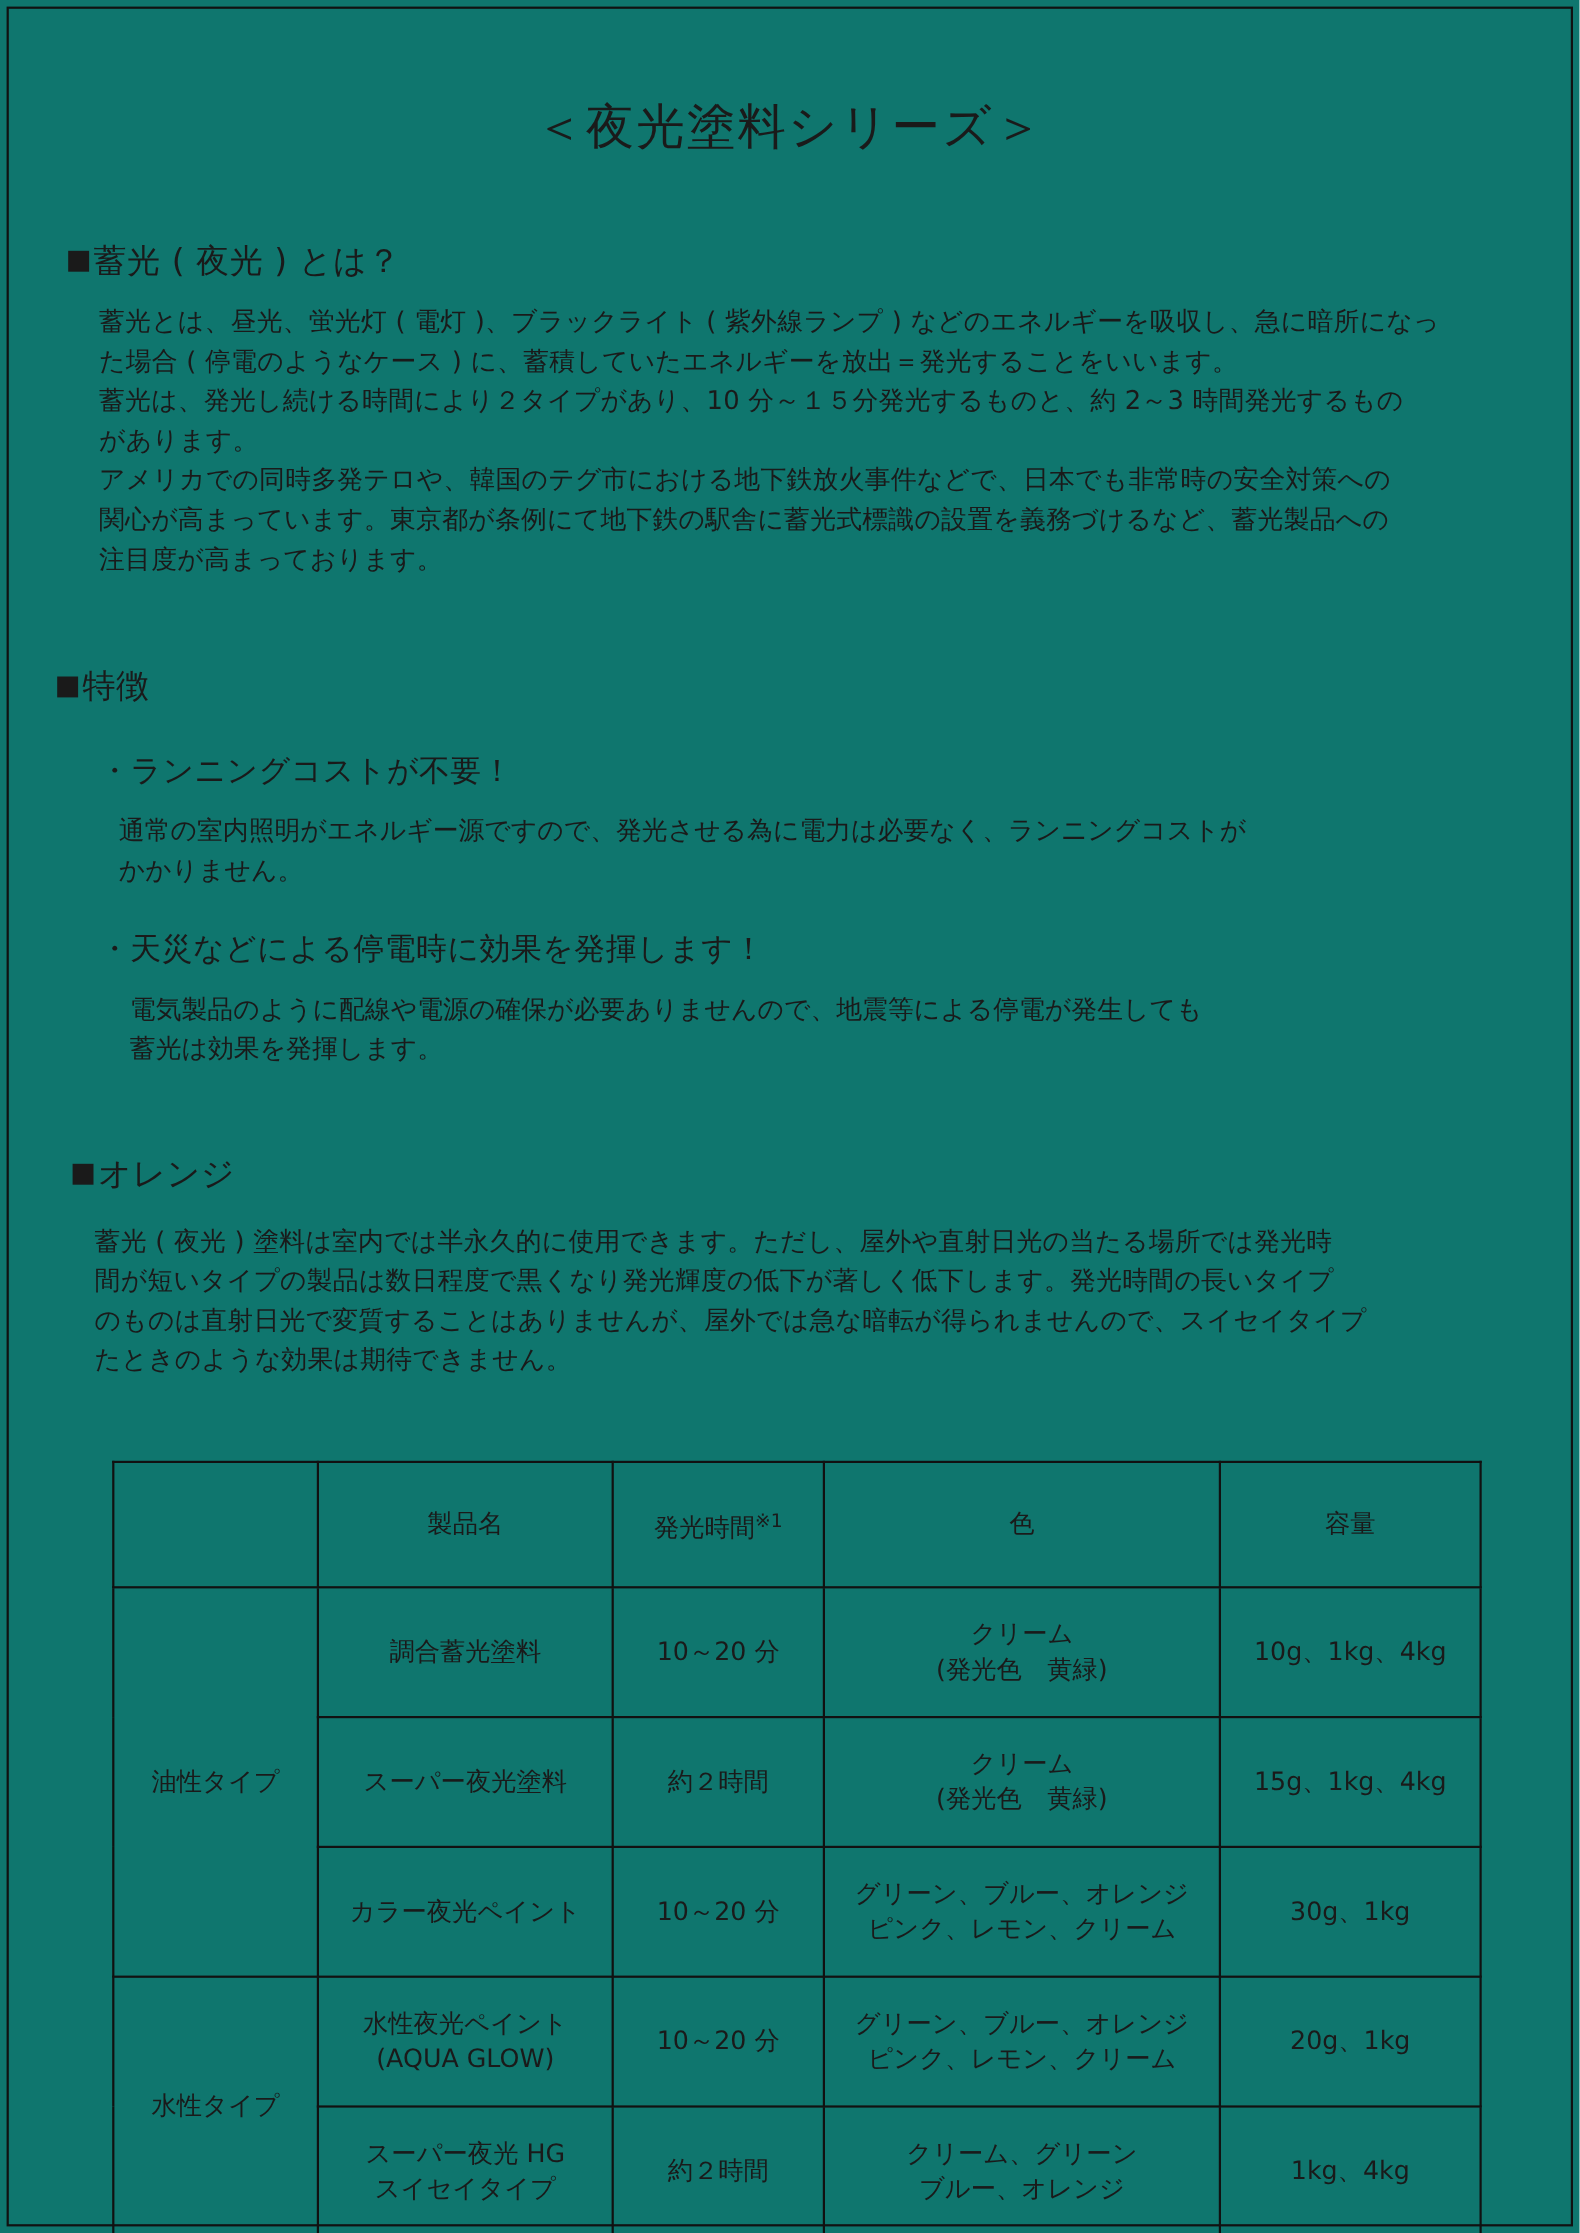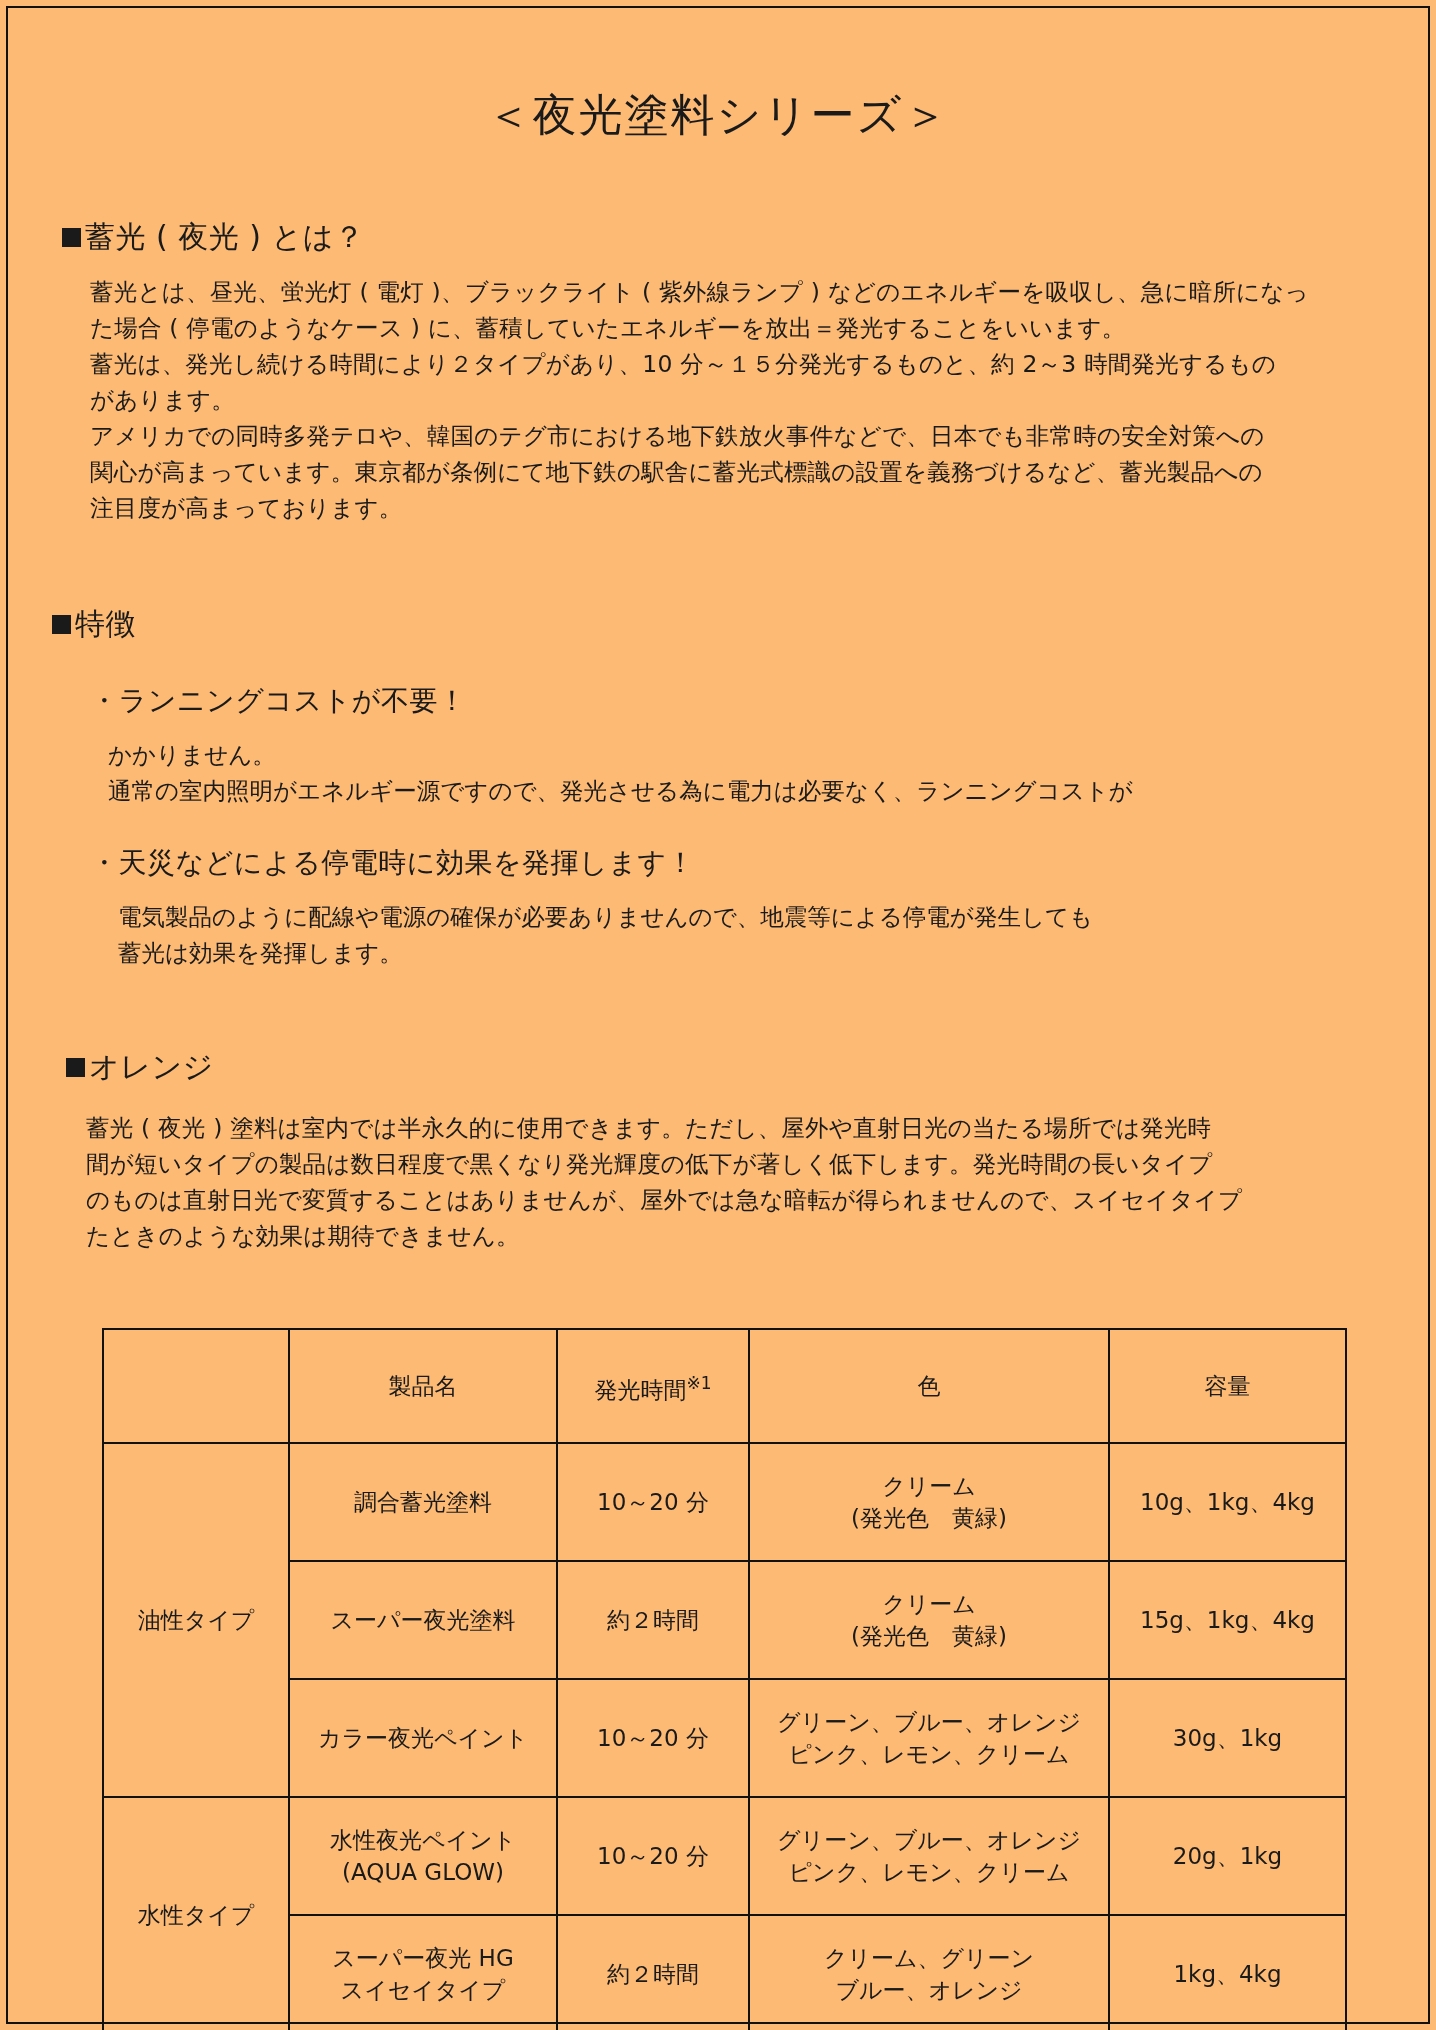--- a/index.html
+++ b/index.html
@@ -8,21 +8,21 @@
     background: #ffffff;
   }
   body {
     font-family: "DejaVu Sans", "Liberation Sans", sans-serif;
     color: #1a1a1a;
   }
   .page {
     position: relative;
     width: 1436px;
     height: 2030px;
-    background: #fdba74;
+    background: #0f766e;
     box-sizing: border-box;
     overflow: hidden;
   }
   
   .frame {
     position: absolute;
     left: 6px;
     top: 6px;
     right: 6px;
     bottom: 6px;
@@ -161,22 +161,22 @@
     </div>
 
     <h2 class="section-heading sec2">
       <span class="sq"></span>
       <span>特徴</span>
     </h2>
 
     <div class="feature-item first">
       <div class="feature-head">・ランニングコストが不要！</div>
       <div class="feature-body">
+        <span class="ln">通常の室内照明がエネルギー源ですので、発光させる為に電力は必要なく、ランニングコストが</span>
         <span class="ln">かかりません。</span>
-        <span class="ln">通常の室内照明がエネルギー源ですので、発光させる為に電力は必要なく、ランニングコストが</span>
       </div>
     </div>
 
     <div class="feature-item">
       <div class="feature-head">・天災などによる停電時に効果を発揮します！</div>
       <div class="feature-body indent2">
         <span class="ln">電気製品のように配線や電源の確保が必要ありませんので、地震等による停電が発生しても</span>
         <span class="ln">蓄光は効果を発揮します。</span>
       </div>
     </div>

